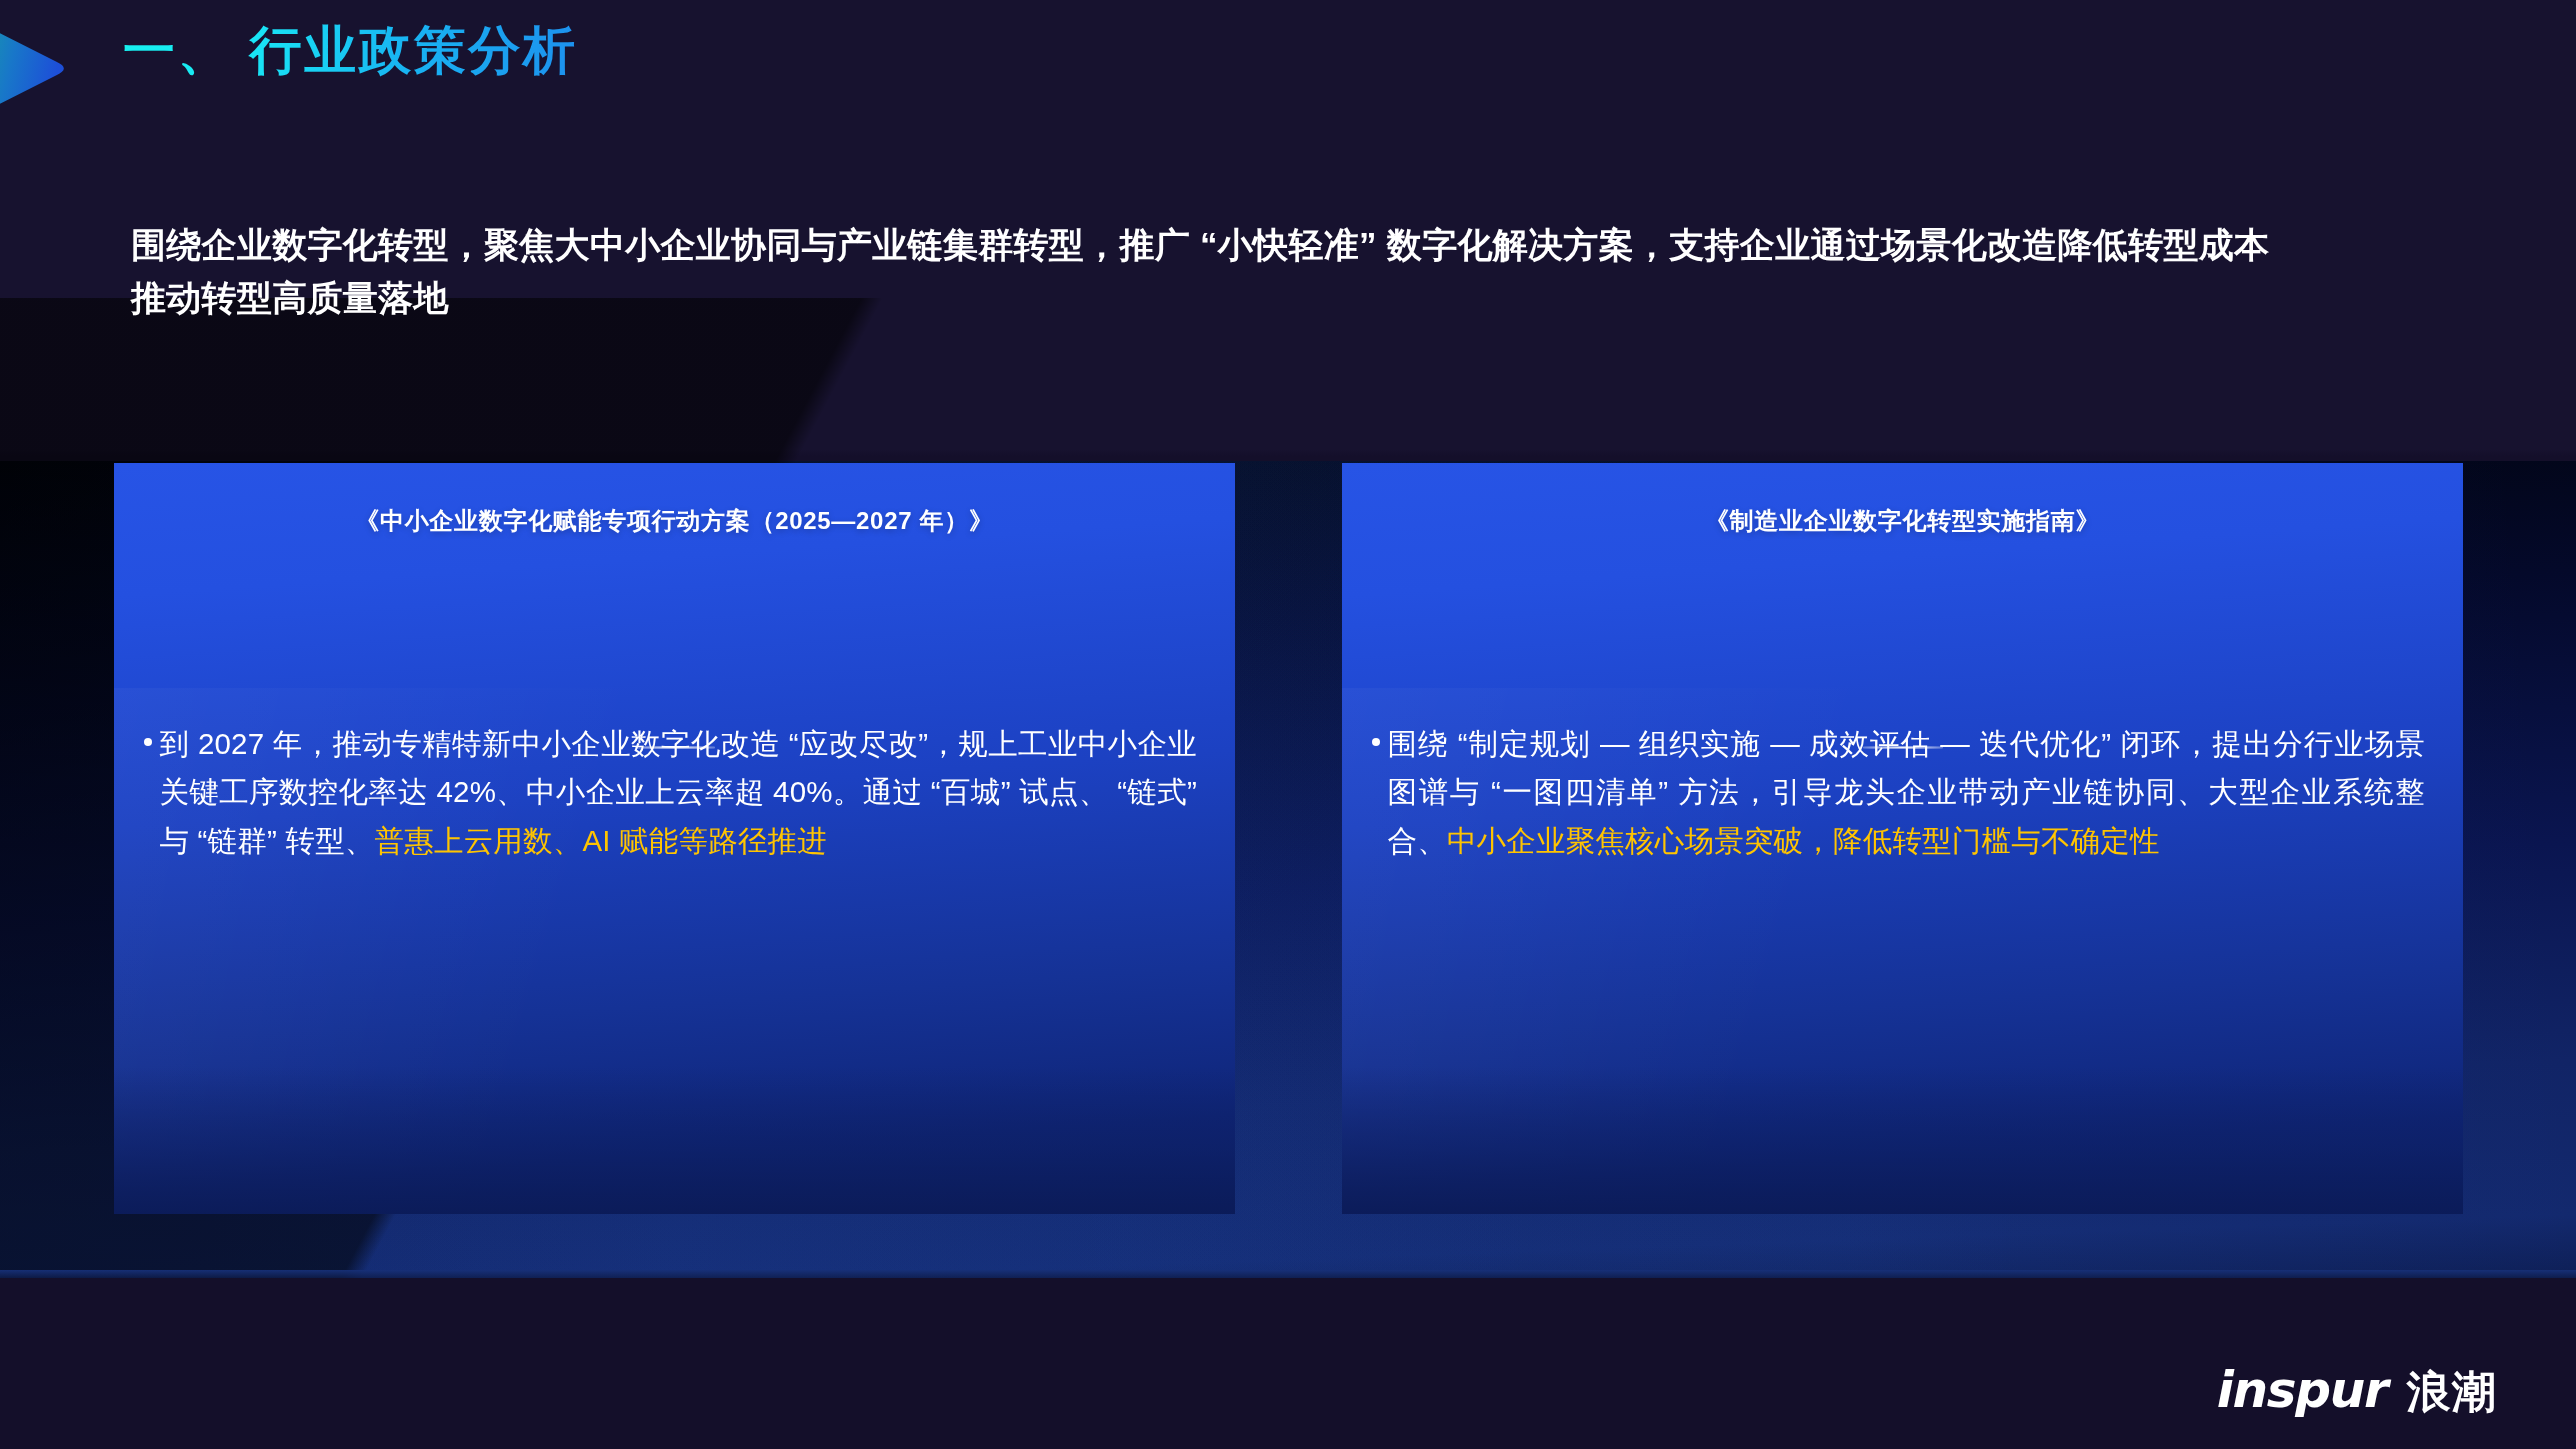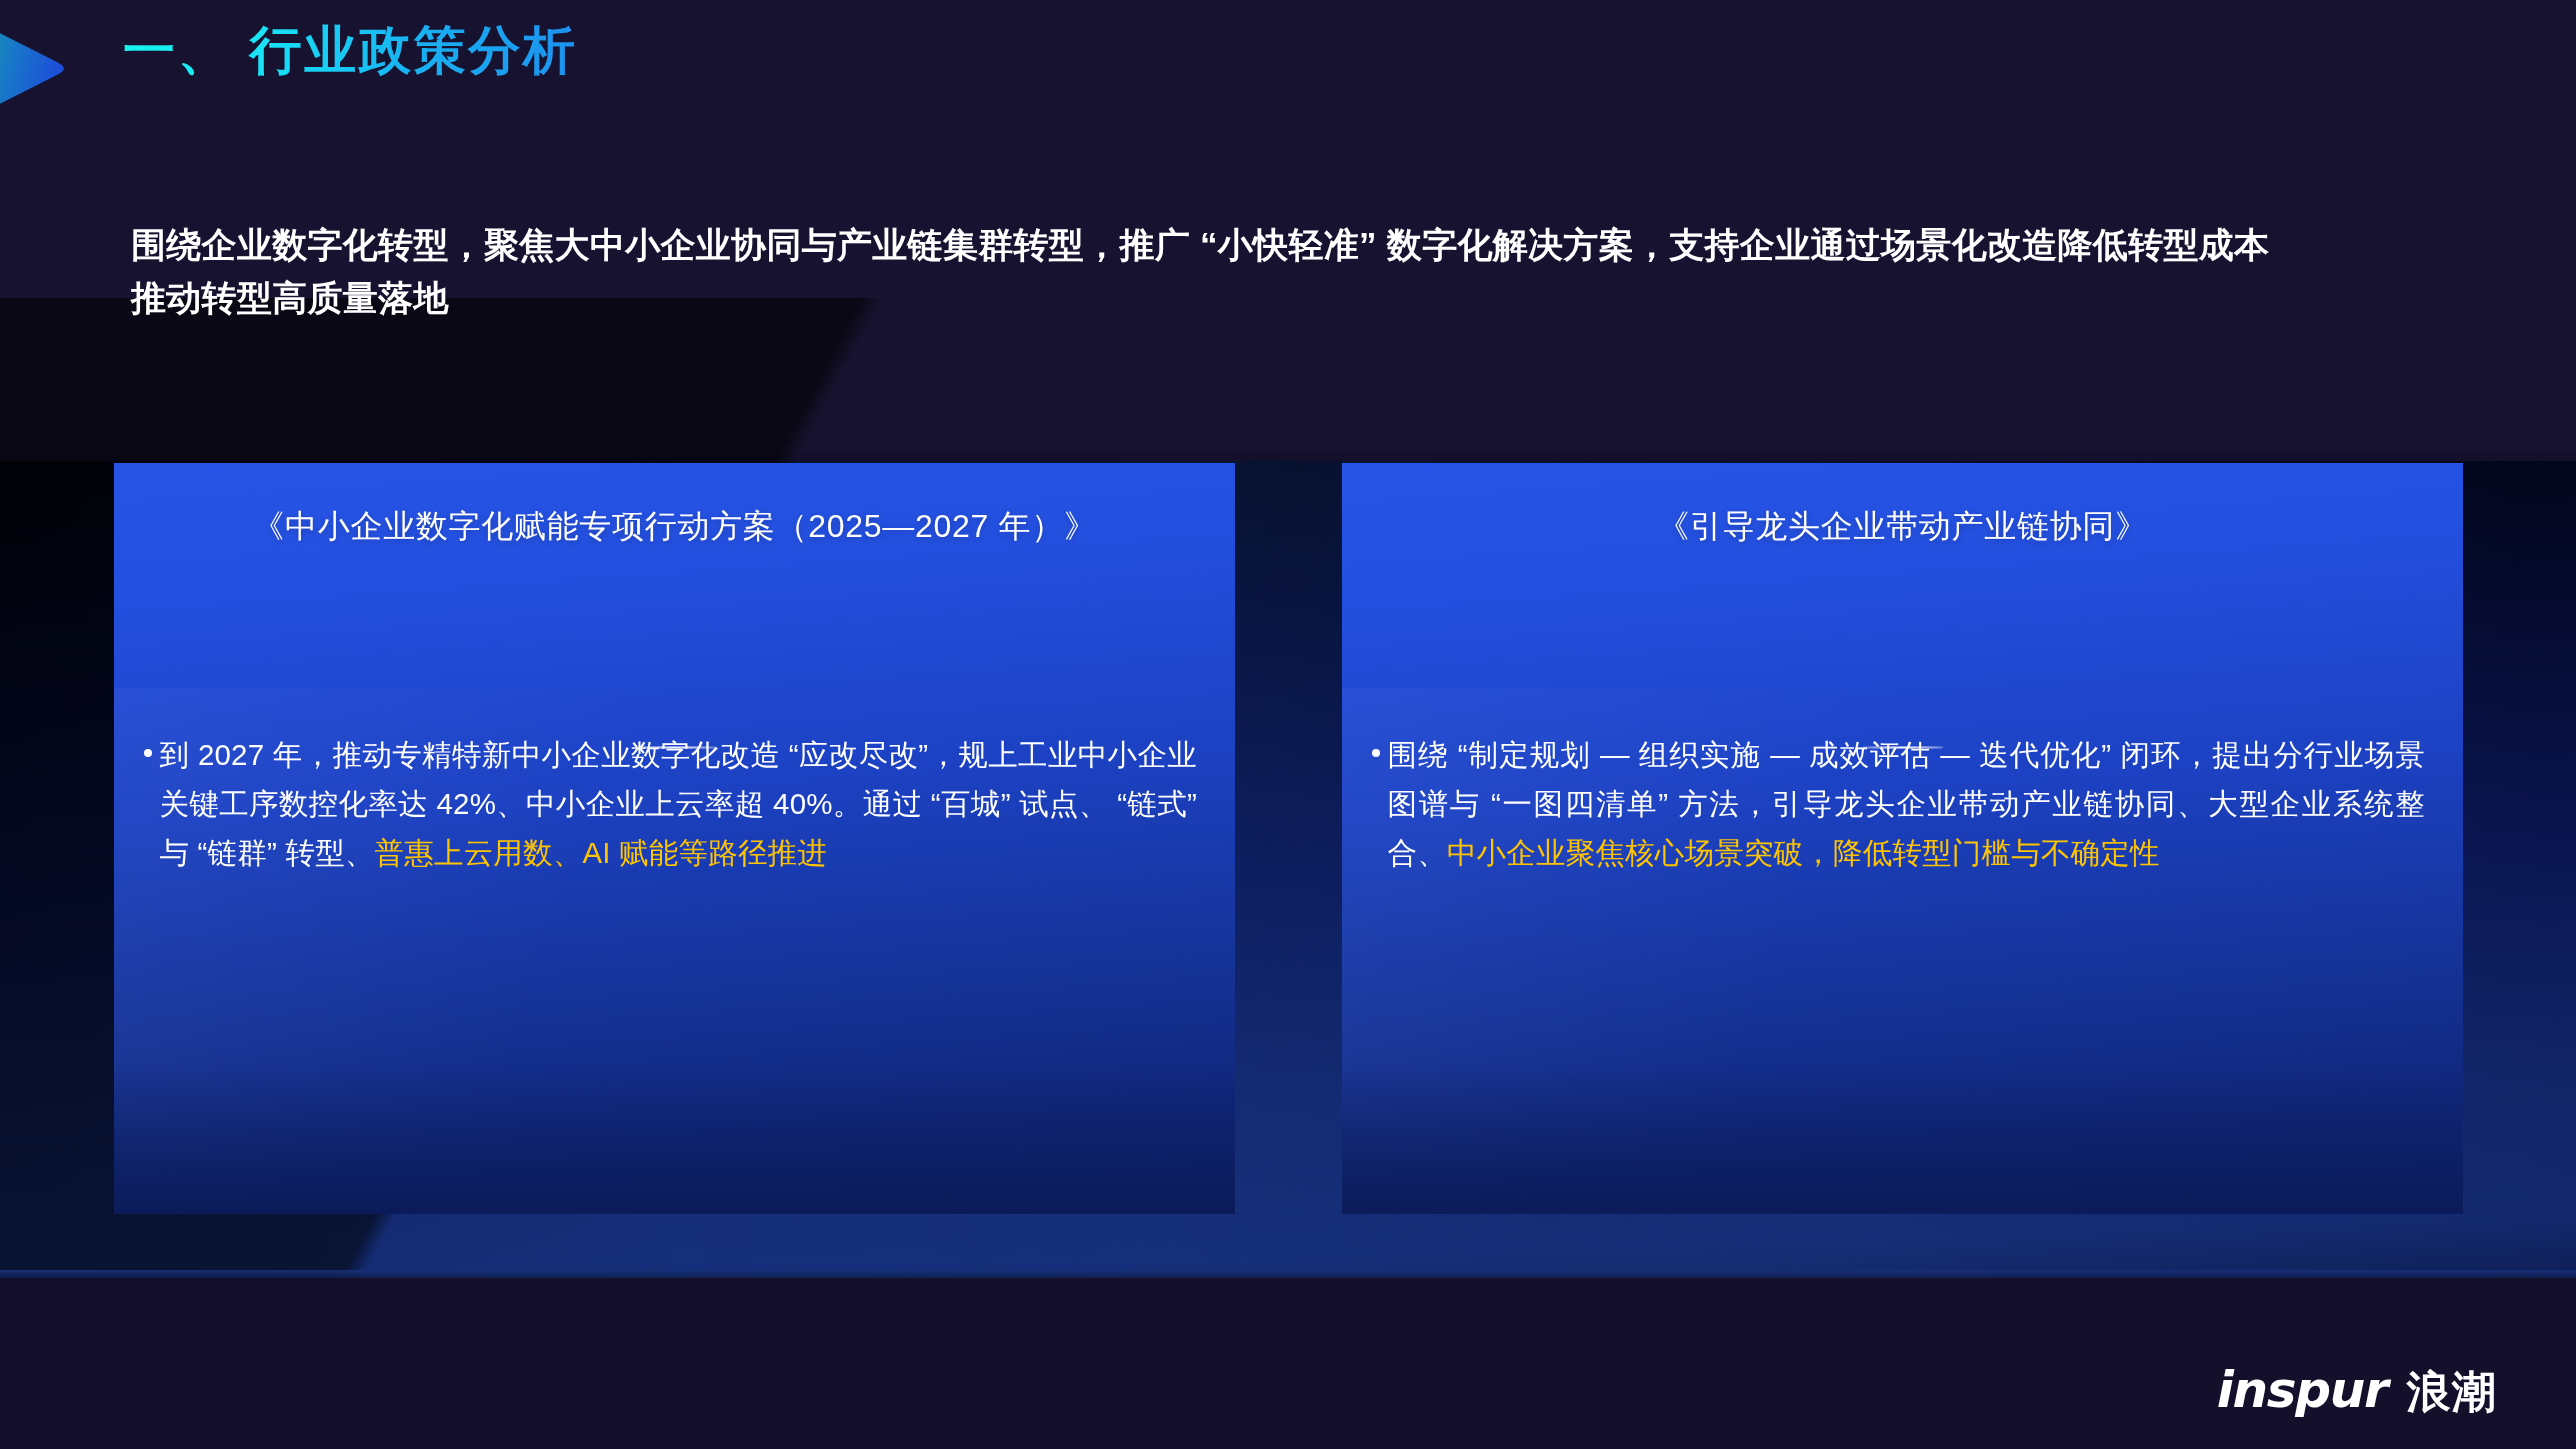--- a/index.html
+++ b/index.html
@@ -136,22 +136,22 @@
     top: 30%;
     width: 120%;
     height: 90%;
     background: linear-gradient(107deg, rgba(255,255,255,0.045) 0%, rgba(255,255,255,0.0) 42%);
     pointer-events: none;
   }
   .card-title {
     position: relative;
     margin: 40px 38px 0 38px;
     text-align: center;
-    font-size: 32px;
-    font-weight: 400;
+    font-size: 24px;
+    font-weight: 700;
     line-height: 1.48;
     color: #ffffff;
     letter-spacing: 0.7px;
     text-shadow: 0 2px 6.7px rgba(0,0,0,0.22);
   }
   .divider {
     position: absolute;
     left: 50%;
     top: 283px;
     transform: translateX(-50%);
@@ -250,21 +250,21 @@
       <div class="card-title">《中小企业数字化赋能专项行动方案（2025—2027 年）》</div>
       <div class="divider"></div>
       <div class="card-body">
         <span class="bullet-dot"></span>
         <div class="bullet-text"><span>到 2027 年，推动专精特新中小企业数字化改造 “应改尽改”，规上工业中小企业关键工序数控化率达 42%、中小企业上云率超 40%。通过 “百城” 试点、 “链式” 与 “链群” 转型、</span><span class="hl">普惠上云用数、AI 赋能等路径推进</span></div>
       </div>
     </div>
 
     <div class="card">
       <div class="card-sheen"></div>
-      <div class="card-title">《引导龙头企业带动产业链协同》</div>
+      <div class="card-title">《制造业企业数字化转型实施指南》</div>
       <div class="divider"></div>
       <div class="card-body">
         <span class="bullet-dot"></span>
         <div class="bullet-text"><span>围绕 “制定规划 — 组织实施 — 成效评估 — 迭代优化” 闭环，提出分行业场景图谱与 “一图四清单” 方法，引导龙头企业带动产业链协同、大型企业系统整合、</span><span class="hl">中小企业聚焦核心场景突破，降低转型门槛与不确定性</span></div>
       </div>
     </div>
 
 
   </div>
 

